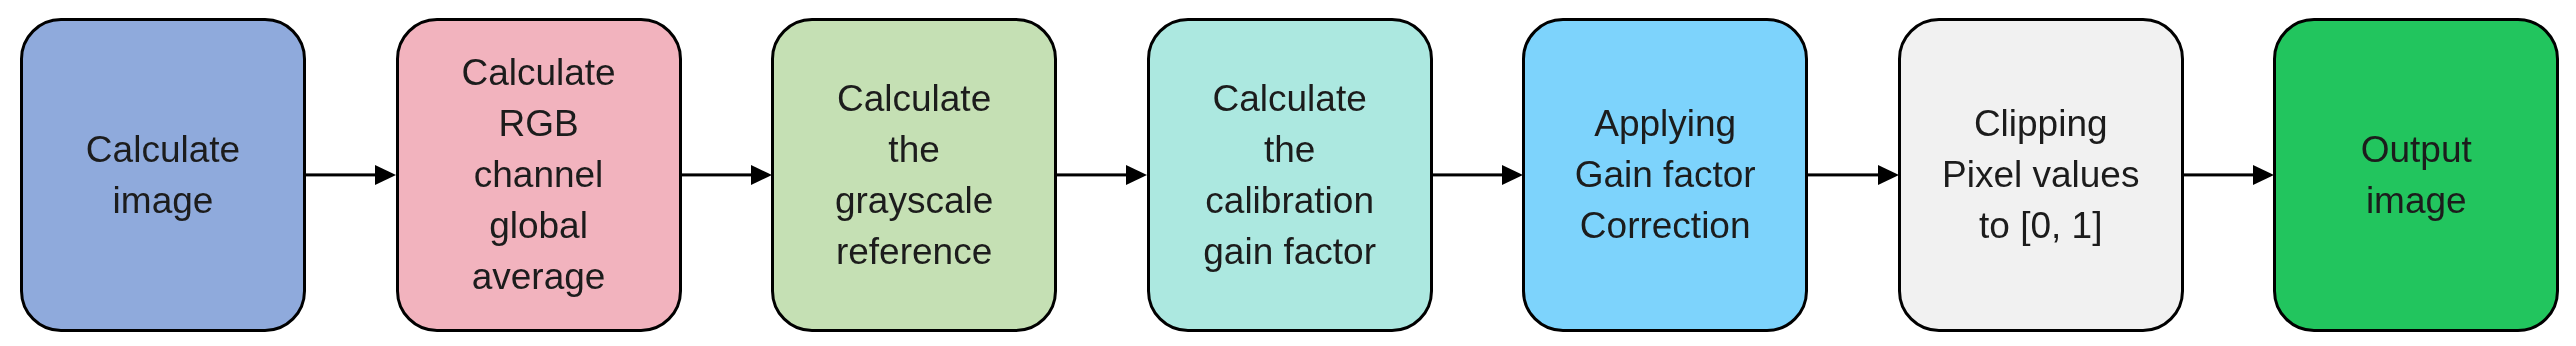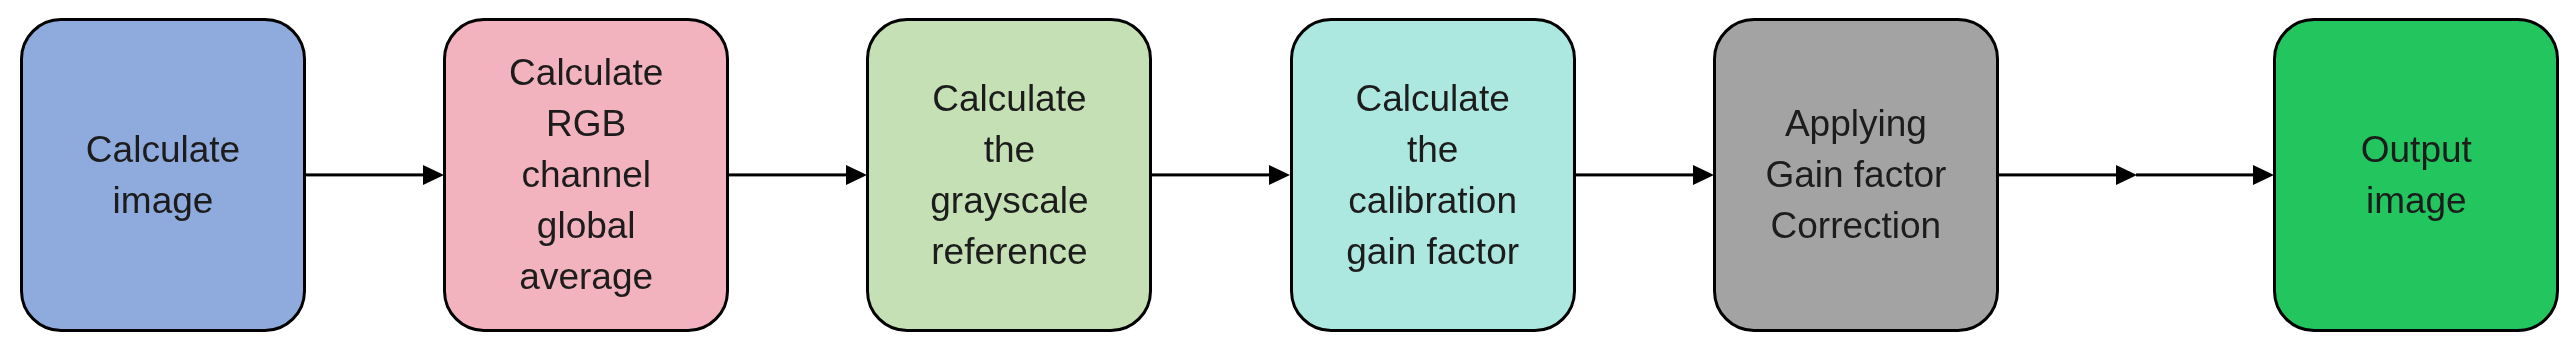--- a/index.html
+++ b/index.html
@@ -103,29 +103,32 @@
     <div class="step" style="background: rgb(172, 232, 224);">Calculate
 the
 calibration
 gain factor</div>
 
     <div class="arrow">
       <div class="shaft"></div>
       <div class="head"></div>
     </div>
 
-    <div class="step" style="background: #a3a3a3;">Applying
+    <div class="step" style="background: #7dd3fc;">Applying
 Gain factor
 Correction</div>
 
     <div class="arrow">
       <div class="shaft"></div>
       <div class="head"></div>
     </div>
 
+    <div class="step" style="background: rgb(241, 241, 241);">Clipping
+Pixel values
+to [0, 1]</div>
 
     <div class="arrow">
       <div class="shaft"></div>
       <div class="head"></div>
     </div>
 
     <div class="step" style="background: #22c55e;">Output
 image</div>
 
   </div>

